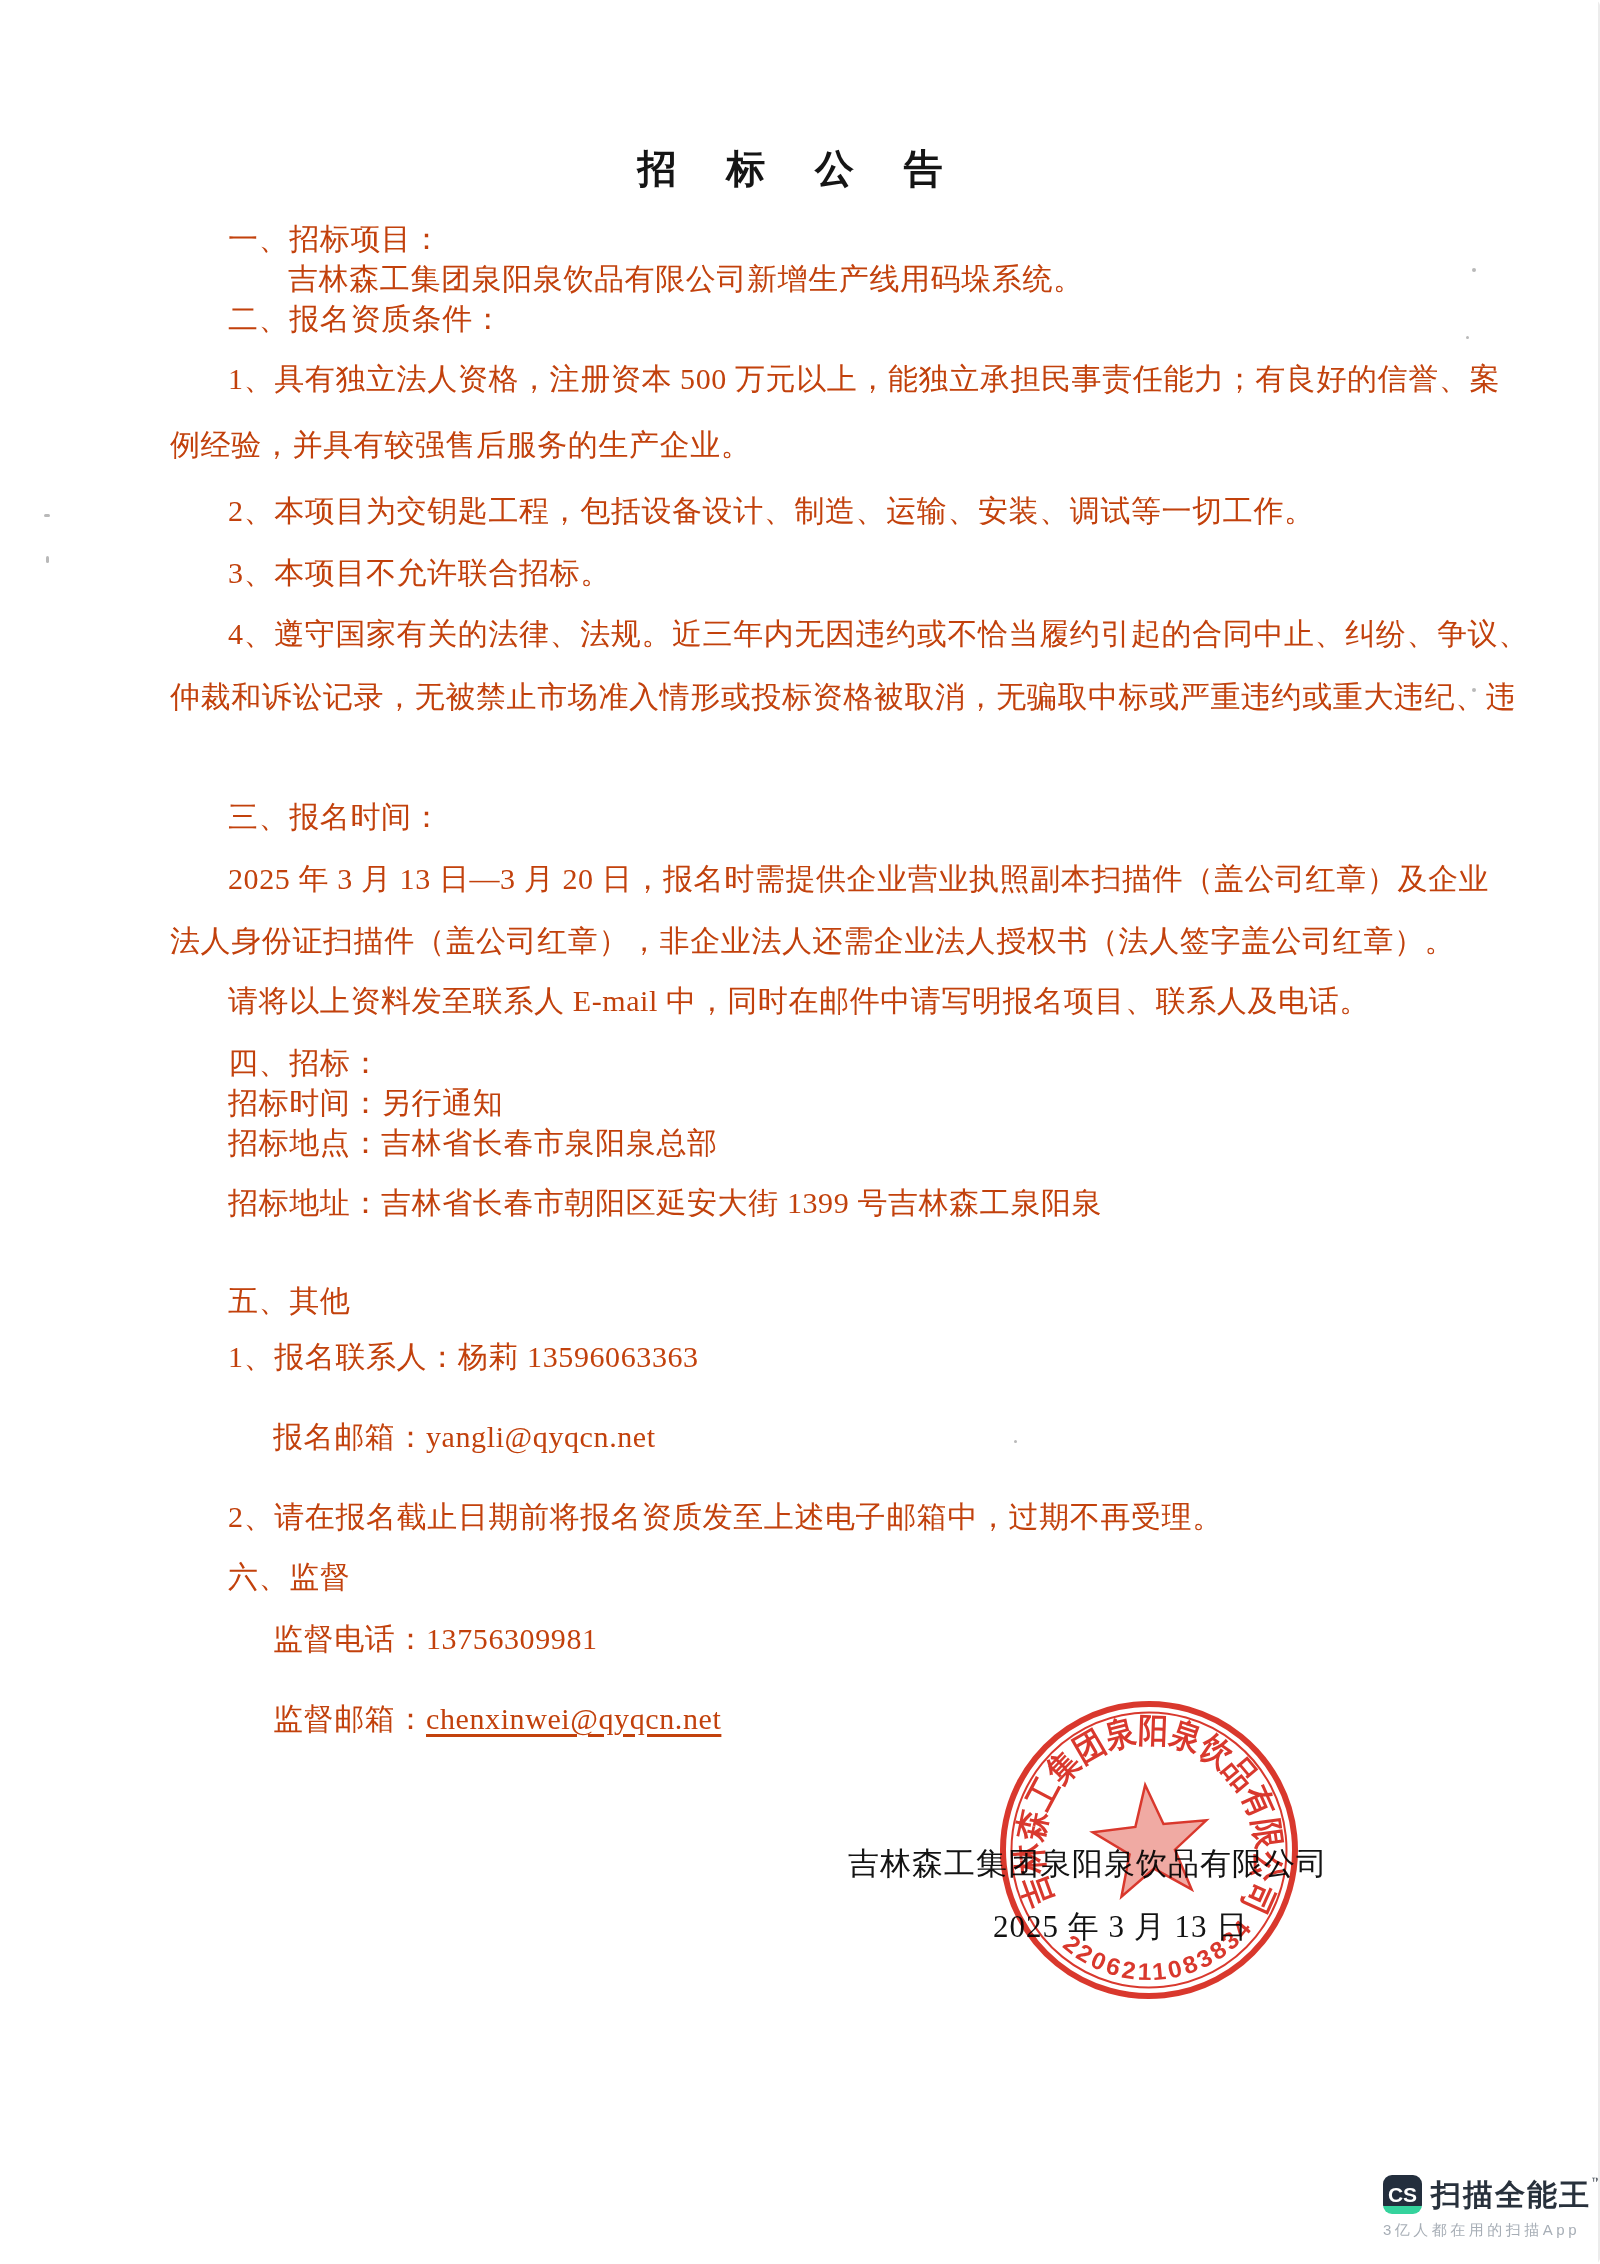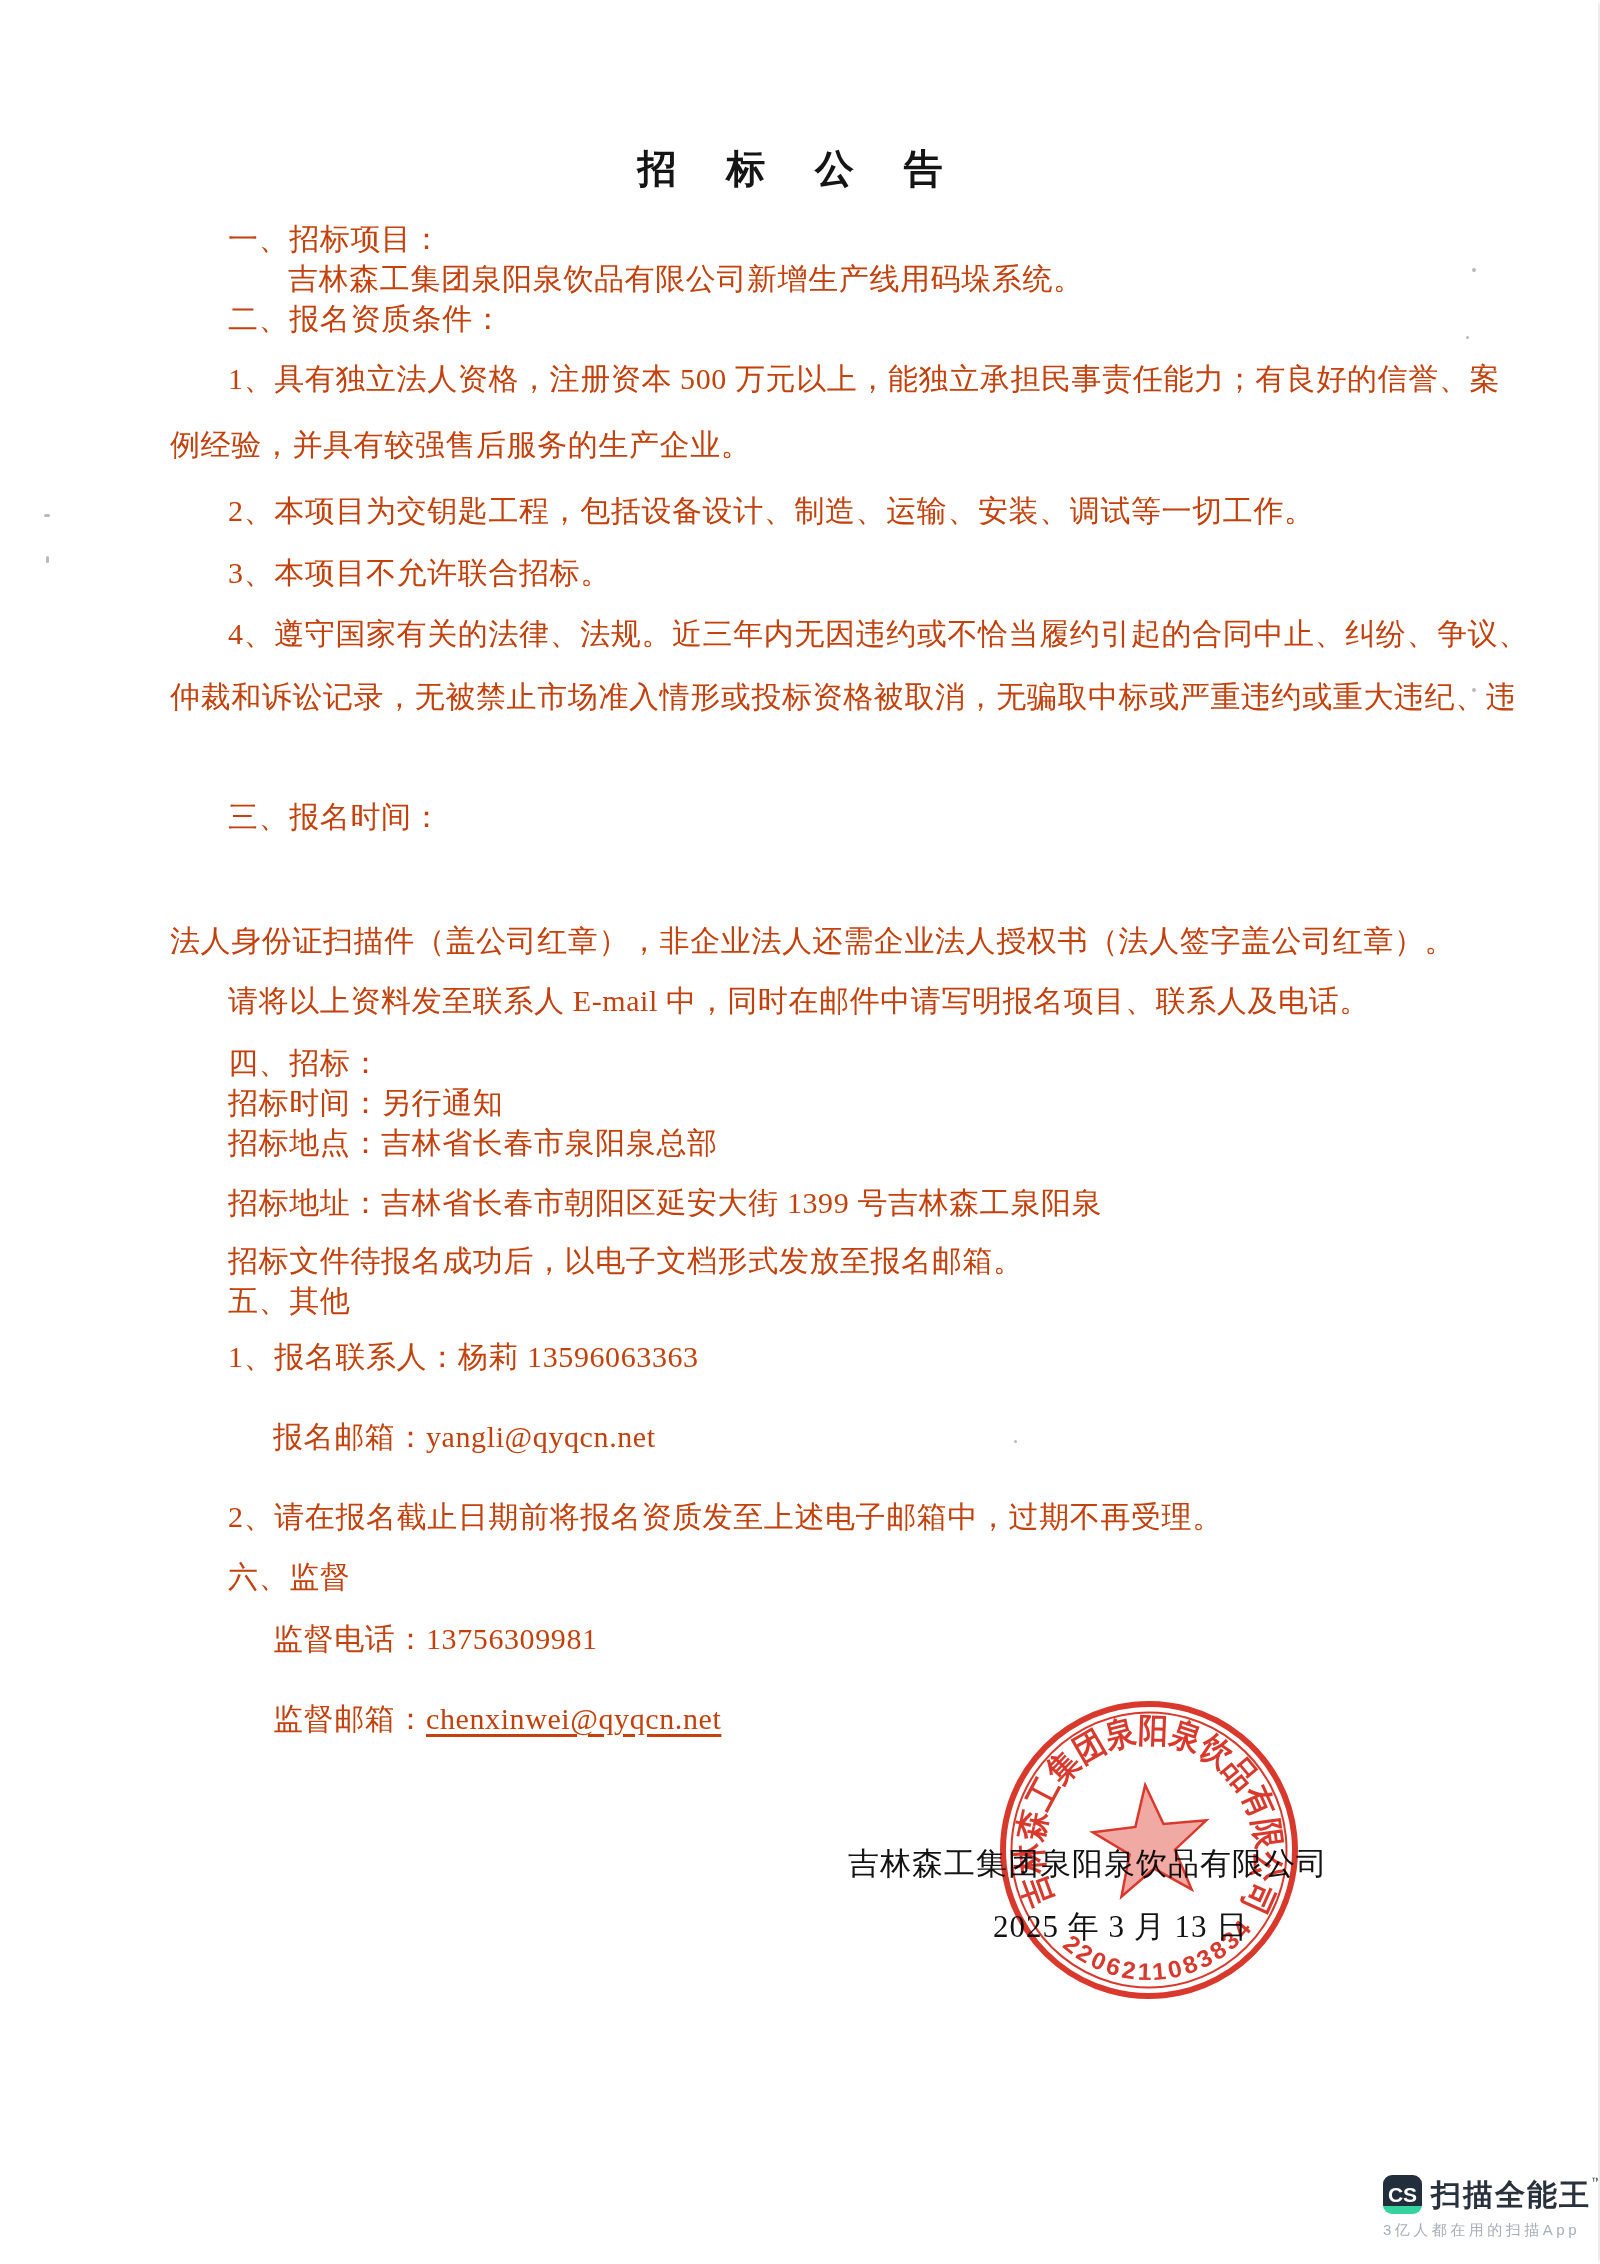--- a/index.html
+++ b/index.html
@@ -69,28 +69,28 @@
   <div class="line ind" style="top:302px">二、报名资质条件：</div>
 
   <div class="line ind" style="top:362px">1、具有独立法人资格，注册资本 500 万元以上，能独立承担民事责任能力；有良好的信誉、案</div>
   <div class="line marg" style="top:428px">例经验，并具有较强售后服务的生产企业。</div>
   <div class="line ind" style="top:494px">2、本项目为交钥匙工程，包括设备设计、制造、运输、安装、调试等一切工作。</div>
   <div class="line ind" style="top:556px">3、本项目不允许联合招标。</div>
   <div class="line ind" style="top:617px">4、遵守国家有关的法律、法规。近三年内无因违约或不恰当履约引起的合同中止、纠纷、争议、</div>
   <div class="line marg" style="top:680px">仲裁和诉讼记录，无被禁止市场准入情形或投标资格被取消，无骗取中标或严重违约或重大违纪、违</div>
 
   <div class="line ind" style="top:800px">三、报名时间：</div>
+  <div class="line ind" style="top:862px">2025 年 3 月 13 日—3 月 20 日，报名时需提供企业营业执照副本扫描件（盖公司红章）及企业</div>
   <div class="line marg" style="top:924px">法人身份证扫描件（盖公司红章），非企业法人还需企业法人授权书（法人签字盖公司红章）。</div>
   <div class="line ind" style="top:984px">请将以上资料发至联系人 E-mail 中，同时在邮件中请写明报名项目、联系人及电话。</div>
 
   <div class="line ind" style="top:1046px">四、招标：</div>
   <div class="line ind" style="top:1086px">招标时间：另行通知</div>
   <div class="line ind" style="top:1126px">招标地点：吉林省长春市泉阳泉总部</div>
   <div class="line ind" style="top:1186px">招标地址：吉林省长春市朝阳区延安大街 1399 号吉林森工泉阳泉</div>
-  <div class="line ind" style="top:1244px">招标文件待报名成功后，以电子文档形式发放至报名邮箱。</div>
 
   <div class="line ind" style="top:1284px">五、其他</div>
   <div class="line ind" style="top:1340px">1、报名联系人：杨莉  13596063363</div>
   <div class="line sub" style="top:1420px"><span>报名邮箱：</span><span>yangli@qyqcn.net</span></div>
   <div class="line ind" style="top:1500px">2、请在报名截止日期前将报名资质发至上述电子邮箱中，过期不再受理。</div>
 
   <div class="line ind" style="top:1560px">六、监督</div>
   <div class="line sub" style="top:1622px">监督电话：13756309981</div>
   <div class="line sub" style="top:1702px"><span>监督邮箱：</span><span class="u">chenxinwei@qyqcn.net</span></div>
 

